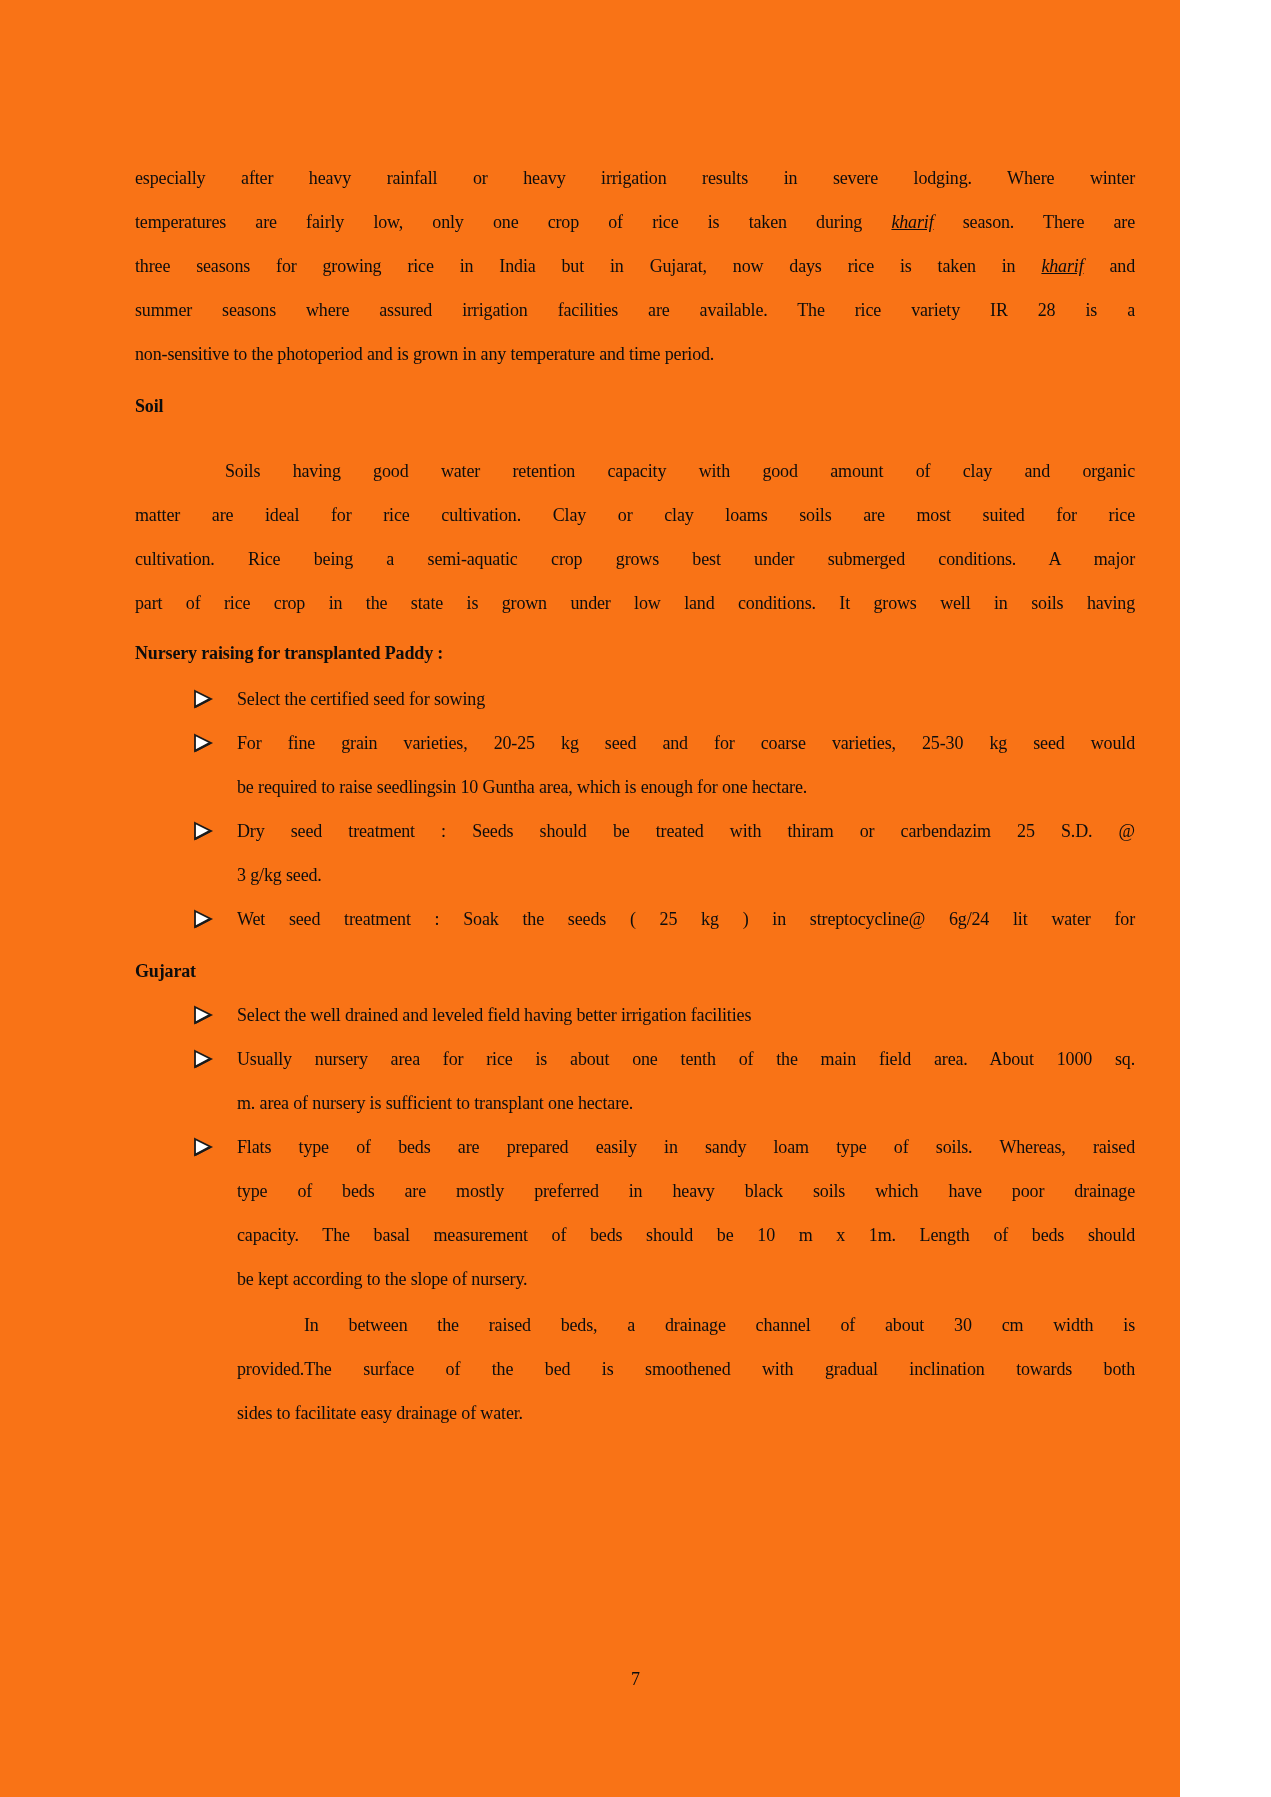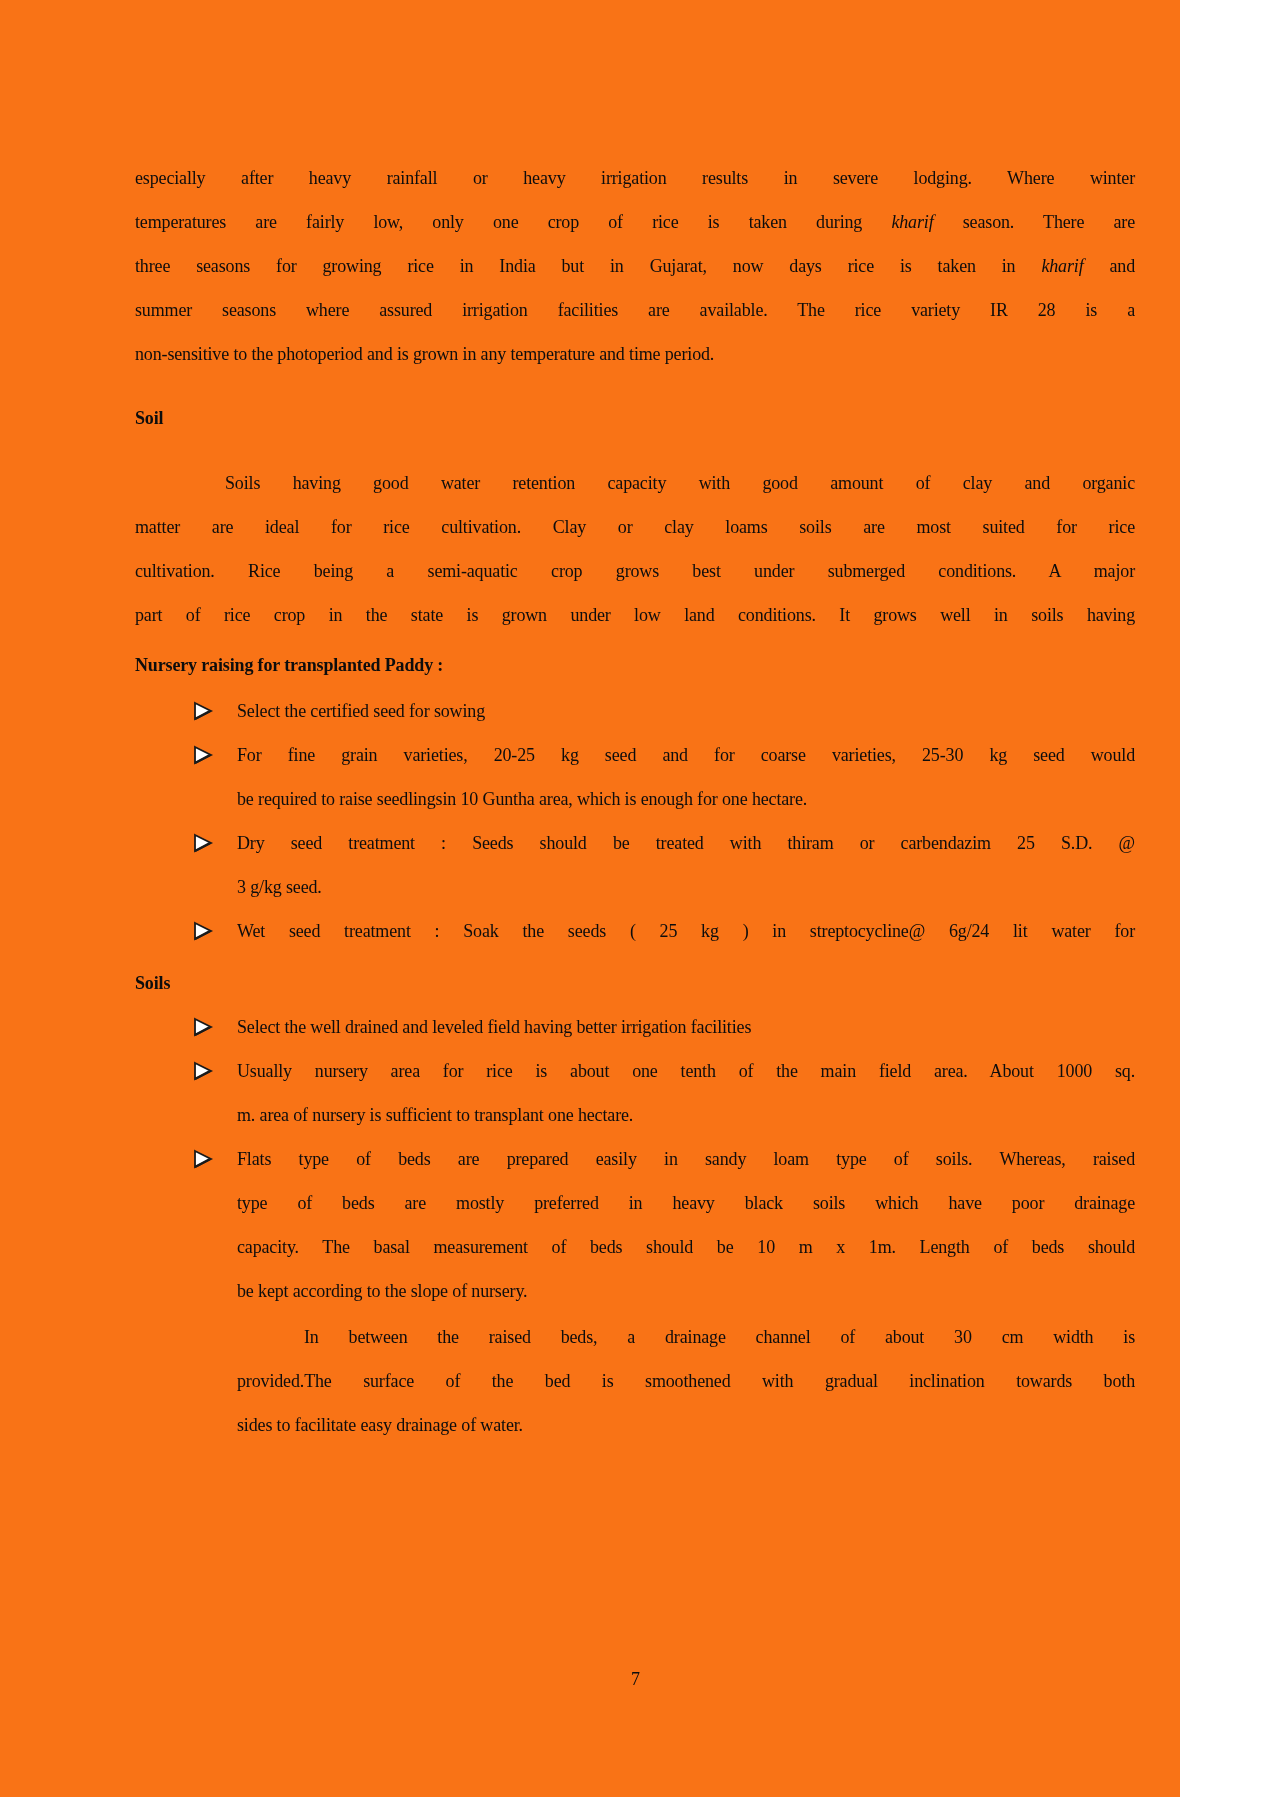--- a/index.html
+++ b/index.html
@@ -24,36 +24,36 @@
   .ln {
     height: 44px;
     text-align: justify;
     letter-spacing: -0.15px;
   }
   .ln.j  { text-align-last: justify; }
   .ln.last { text-align-last: left; }
   .h { font-weight: bold; }
   .indent1 { text-indent: 90px; }
   .indent2 { text-indent: 67px; }
-  .m-soil    { margin-top: 20px; }
+  .m-soil    { margin-top: 8px; }
   .m-para2   { margin-top: 21px; font-family: Liberation Serif, serif; }
   .m-nursery { margin-top: 6px; }
   .m-seedbul { margin-top: 2px; }
   .m-nursey  { margin-top: 8px; }
   .m-para3   { margin-top: 2px; }
   .bullet { position: relative; padding-left: 102px; }
   .marker {
     position: absolute;
     left: 57px;
     top: 11px;
     width: 22px;
     height: 22px;
   }
   .marker svg { display: block; }
-  i { font-style: italic; }
+  i { font-style: italic; text-decoration: underline; }
   b { font-weight: normal; }
   .pagenum {
     position: absolute;
     left: 0;
     top: 1657px;
     width: 1271px;
     text-align: center;
   }
 </style>
 </head>
@@ -120,21 +120,21 @@
             <svg width="22" height="22" viewBox="0 0 22 22">
               <polygon points="3,3 19,11 3,19" fill="#ffffff" stroke="#1a1a1a" stroke-width="1.8" stroke-linejoin="miter"></polygon>
               <line x1="3" y1="19" x2="17.5" y2="11.3" stroke="#1a1a1a" stroke-width="2.4"></line>
             </svg>
           </span>
         <div class="ln j"><b>Wet seed treatment :</b><span> Soak the seeds ( 25 kg ) in streptocycline@ 6g/24 lit water for</span></div>
       </div>
 
     </div>
 
-    <div class="ln last h m-nursey">Soils</div>
+    <div class="ln last h m-nursey">Gujarat</div>
 
     <div>
 
       <div class="bullet">
         <span class="marker">
             <svg width="22" height="22" viewBox="0 0 22 22">
               <polygon points="3,3 19,11 3,19" fill="#ffffff" stroke="#1a1a1a" stroke-width="1.8" stroke-linejoin="miter"></polygon>
               <line x1="3" y1="19" x2="17.5" y2="11.3" stroke="#1a1a1a" stroke-width="2.4"></line>
             </svg>
           </span>

